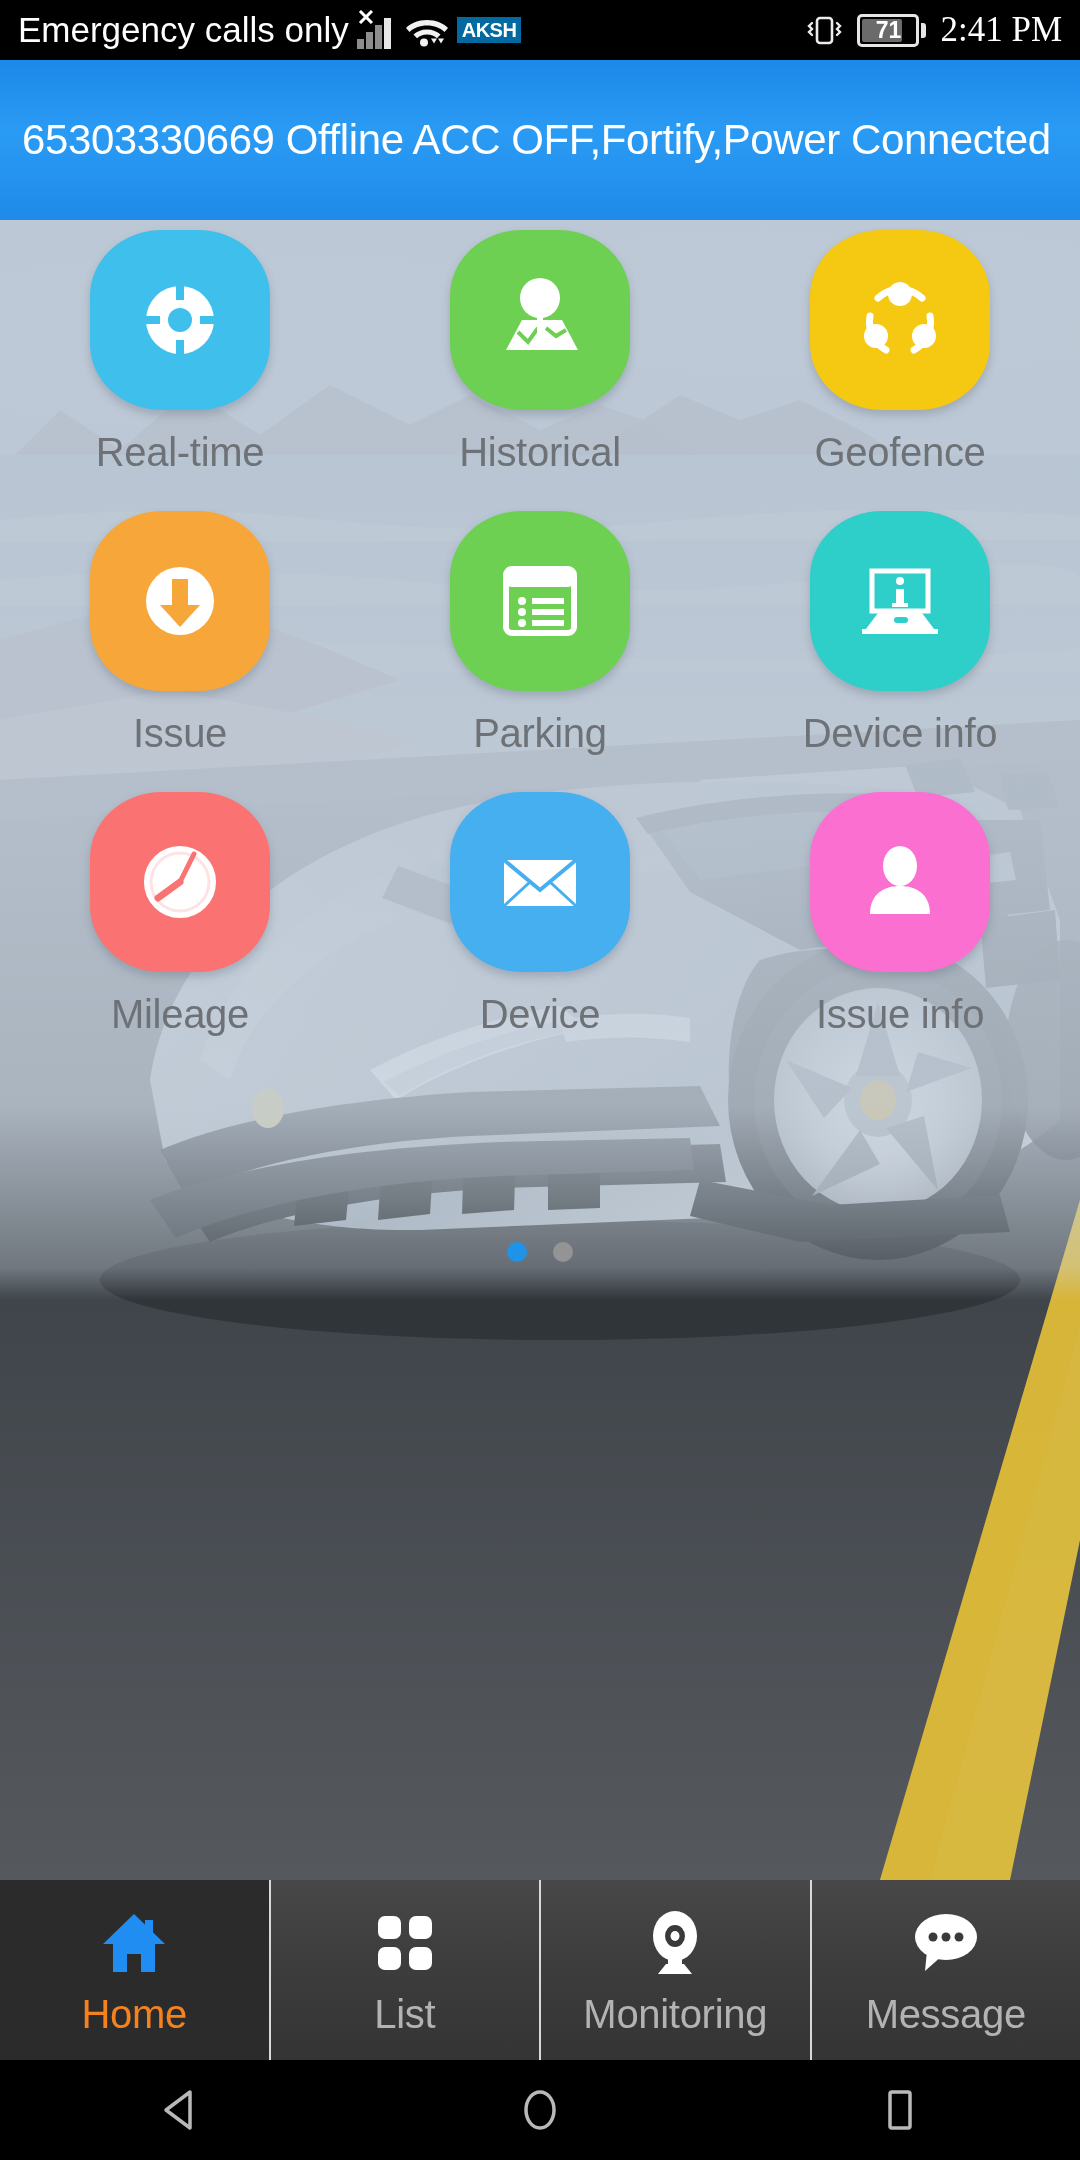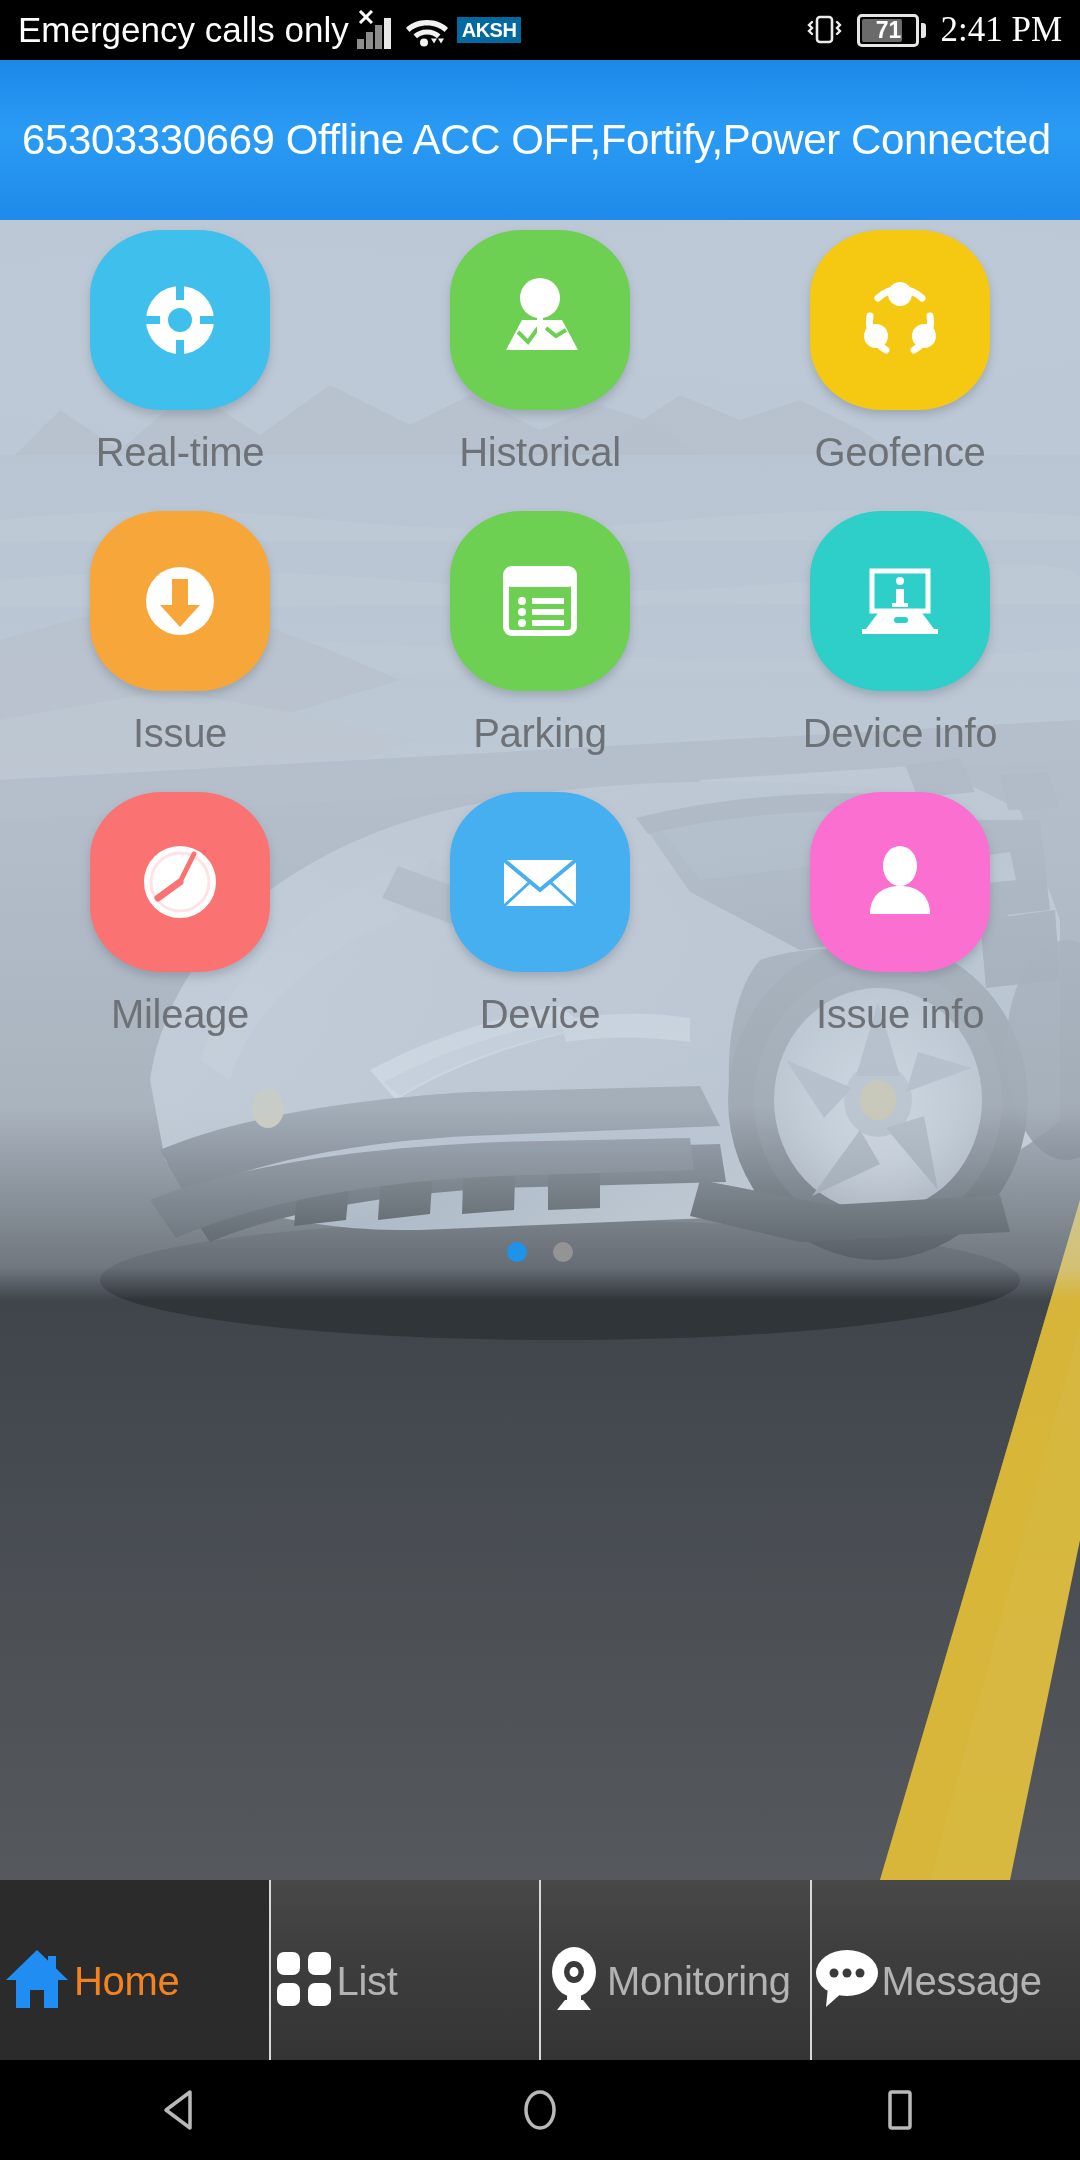--- a/index.html
+++ b/index.html
@@ -19,21 +19,21 @@
   
   #statusbar {
     position:absolute; top:0; left:0;
     width:1080px; height:60px;
     background:#000;
     display:flex; align-items:center;
     padding:16px 18px;
     z-index:40;
   }
   .sb-left { display:flex; align-items:center; gap:8px; flex:1; }
-  .sb-right { display:flex; gap:14px; }
+  .sb-right { display:flex; align-items:center; gap:14px; }
   .carrier {
     color:#fff; font-size:35px; letter-spacing:0px; white-space:nowrap;
   }
   .sig-wrap { position:relative; width:40px; height:38px; display:flex; align-items:flex-end; gap:2px; }
   .sig-wrap .bar { width:7px; background:#8d8d8d; }
   .sig-wrap .b1 { height:10px; }
   .sig-wrap .b2 { height:17px; }
   .sig-wrap .b3 { height:24px; }
   .sig-wrap .b4 { height:31px; background:#e8e8e8; }
   .sig-x {
@@ -142,21 +142,21 @@
 
   
   #tabbar {
     position:absolute; top:1880px; left:0;
     width:1080px; height:180px;
     display:flex; z-index:35;
     background:#3a3a3a;
   }
   .tab {
     flex:1; position:relative;
-    display:flex; flex-direction:row;
+    display:flex; flex-direction:column;
     align-items:center; justify-content:flex-start;
     padding-top:18px;
     background:linear-gradient(180deg,#484848 0%,#3e3e3e 40%,#343434 100%);
     border-right:2px solid #d8d8d8;
   }
   .tab:last-child { border-right:none; }
   .tab-active {
     background:#2b2b2b;
     border-right:2px solid #d8d8d8;
   }

